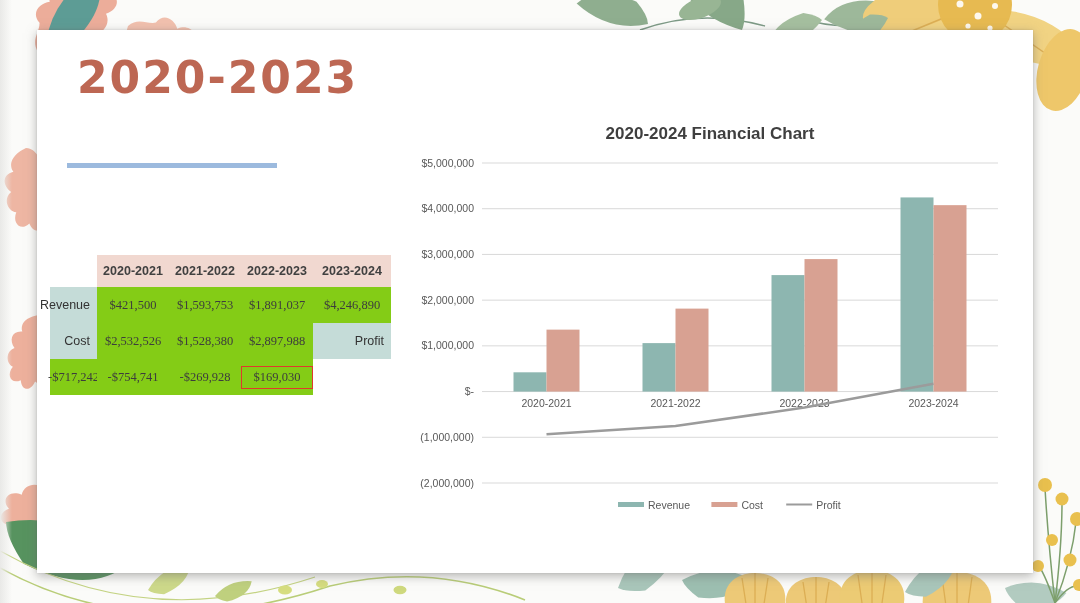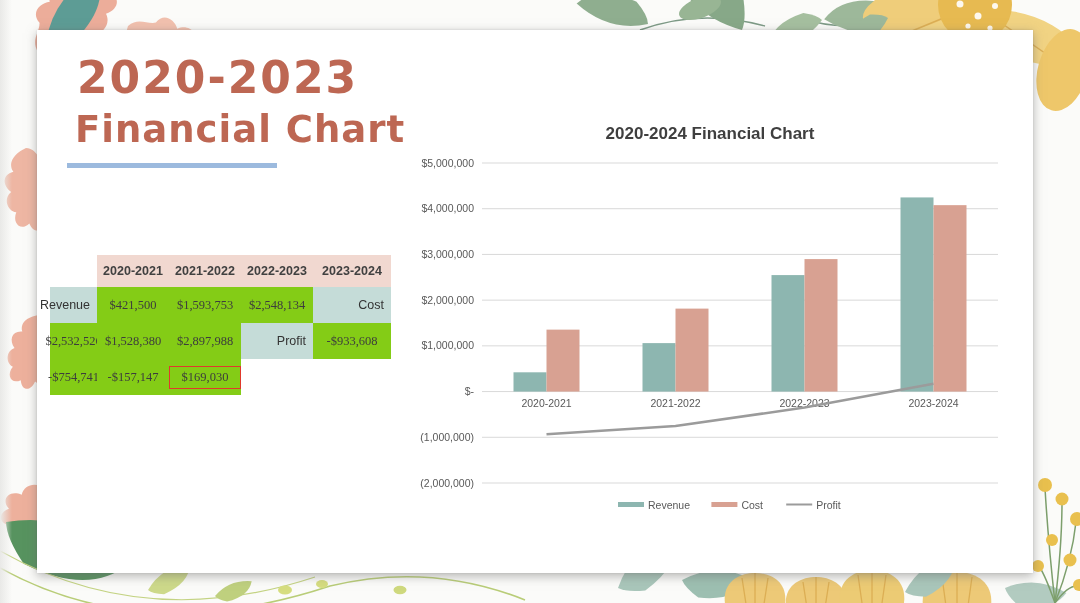--- a/index.html
+++ b/index.html
@@ -140,44 +140,44 @@
           <circle cx="1038" cy="566" r="6"></circle>
         <circle cx="1079" cy="585" r="6"></circle>
       </g>
     </g>
   </svg>
   <div class="edge-left"></div>
 
   <div id="card">
 
     <div class="title1">2020-2023</div>
-    <div class="title2">Financial Chart</div>
     <div class="title-underline"></div>
 
     <div id="fin-table">
       <div class="th blank"></div>
       <div class="th">2020-2021</div>
       <div class="th">2021-2022</div>
       <div class="th">2022-2023</div>
       <div class="th">2023-2024</div>
 
       <div class="rowlabel">Revenue</div>
       <div class="td">$421,500</div>
       <div class="td">$1,593,753</div>
-      <div class="td">$2,548,134</div>
+      <div class="td">$1,891,037</div>
+      <div class="td">$4,246,890</div>
 
       <div class="rowlabel">Cost</div>
       <div class="td">$2,532,526</div>
       <div class="td">$1,528,380</div>
       <div class="td">$2,897,988</div>
 
       <div class="rowlabel">Profit</div>
-      <div class="td">-$933,608</div>
+      <div class="td">-$717,242</div>
       <div class="td">-$754,741</div>
-      <div class="td">-$157,147</div>
+      <div class="td">-$269,928</div>
       <div class="td">
         <span class="redbox">$169,030</span>
       </div>
     </div>
 
     <svg id="chart-svg" width="600" height="410" viewBox="0 0 600 410">
         <text x="290" y="24" text-anchor="middle" font-size="17" font-weight="bold" fill="#3f3f3f">2020-2024 Financial Chart</text>
         <line x1="62" y1="48" x2="578" y2="48" stroke="#d9d9d9" stroke-width="1"></line>
         <text x="54" y="51.5" text-anchor="end" font-size="10.5" fill="#595959">$5,000,000</text>
         <line x1="62" y1="93.71428571428572" x2="578" y2="93.71428571428572" stroke="#d9d9d9" stroke-width="1"></line>

